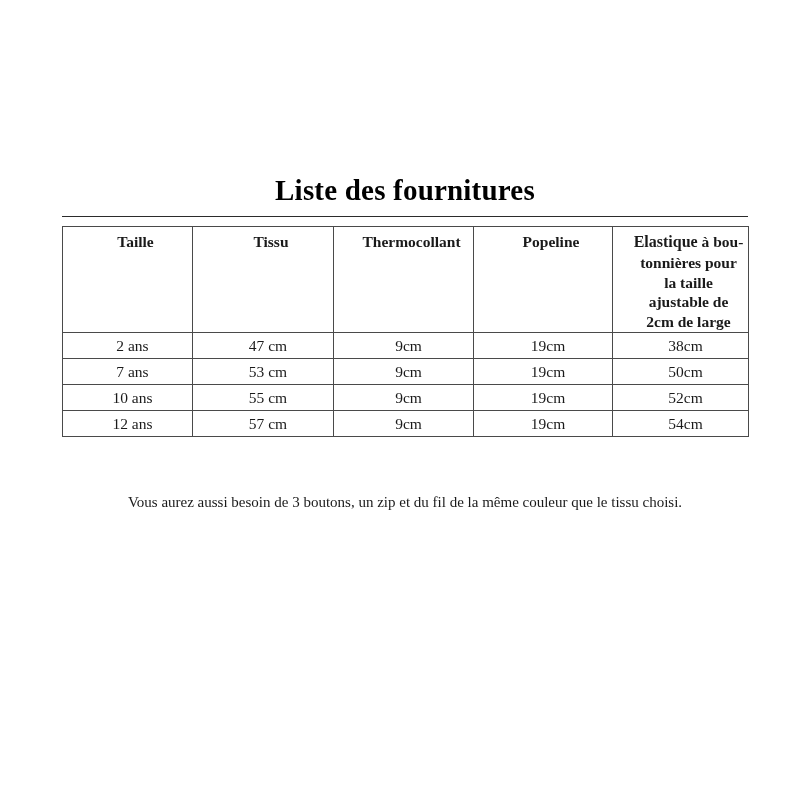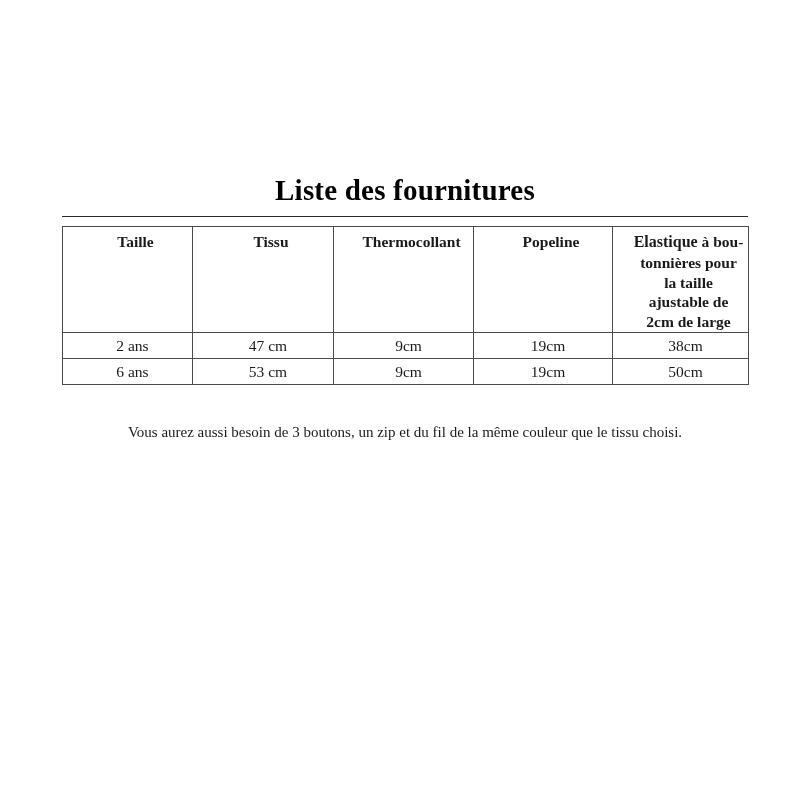--- a/index.html
+++ b/index.html
@@ -95,21 +95,21 @@
     height: 25px;
     text-align: center;
     vertical-align: middle;
     font-size: 15.5px;
     font-weight: normal;
     line-height: 1.1;
     padding-left: 10px;
   }
 
   .footnote {
-    margin-top: 38px;
+    margin-top: 56px;
     text-align: center;
     font-size: 15px;
     line-height: 1.3;
     color: #1a1a1a;
   }
 </style>
 </head>
 <body>
 
 <div class="page">
@@ -138,25 +138,39 @@
       </thead>
       <tbody id="supplies-body">
           <tr>
             <td>2 ans</td>
             <td>47 cm</td>
             <td>9cm</td>
             <td>19cm</td>
             <td>38cm</td>
           </tr>
           <tr>
-            <td>6 ans</td>
+            <td>7 ans</td>
             <td>53 cm</td>
             <td>9cm</td>
             <td>19cm</td>
             <td>50cm</td>
+          </tr>
+          <tr>
+            <td>10 ans</td>
+            <td>55 cm</td>
+            <td>9cm</td>
+            <td>19cm</td>
+            <td>52cm</td>
+          </tr>
+          <tr>
+            <td>12 ans</td>
+            <td>57 cm</td>
+            <td>9cm</td>
+            <td>19cm</td>
+            <td>54cm</td>
           </tr>
         </tbody>
     </table>
 
     <p class="footnote">Vous aurez aussi besoin de 3 boutons, un zip et du fil de la même couleur que le tissu choisi.</p>
 
   </div>
 </div>
 
 </body></html>

